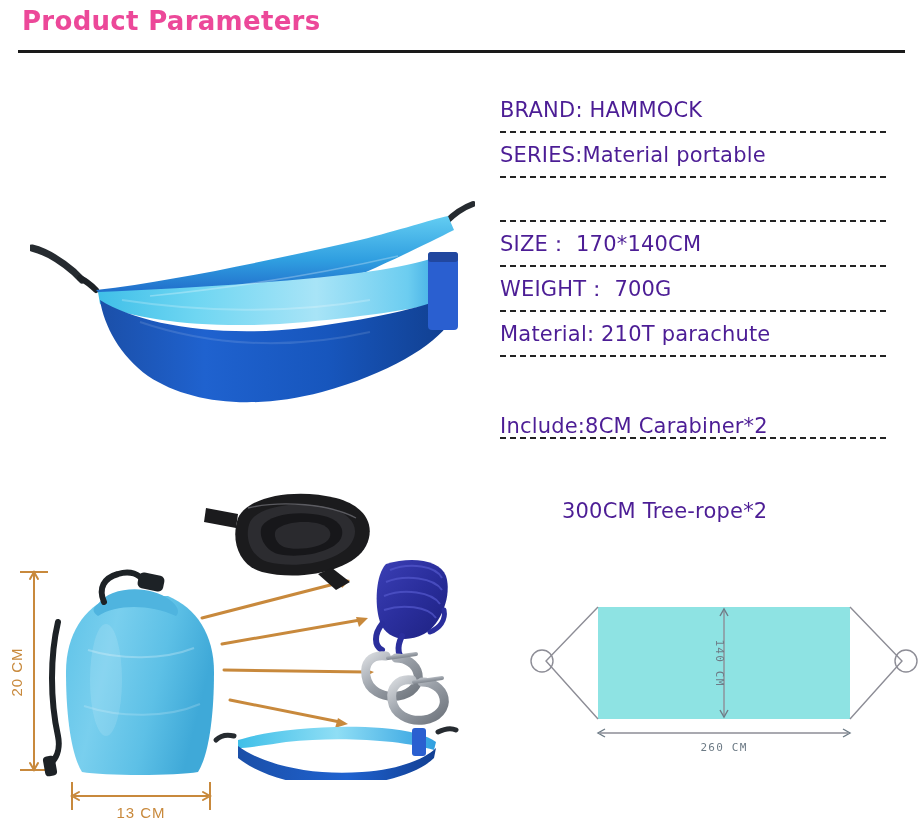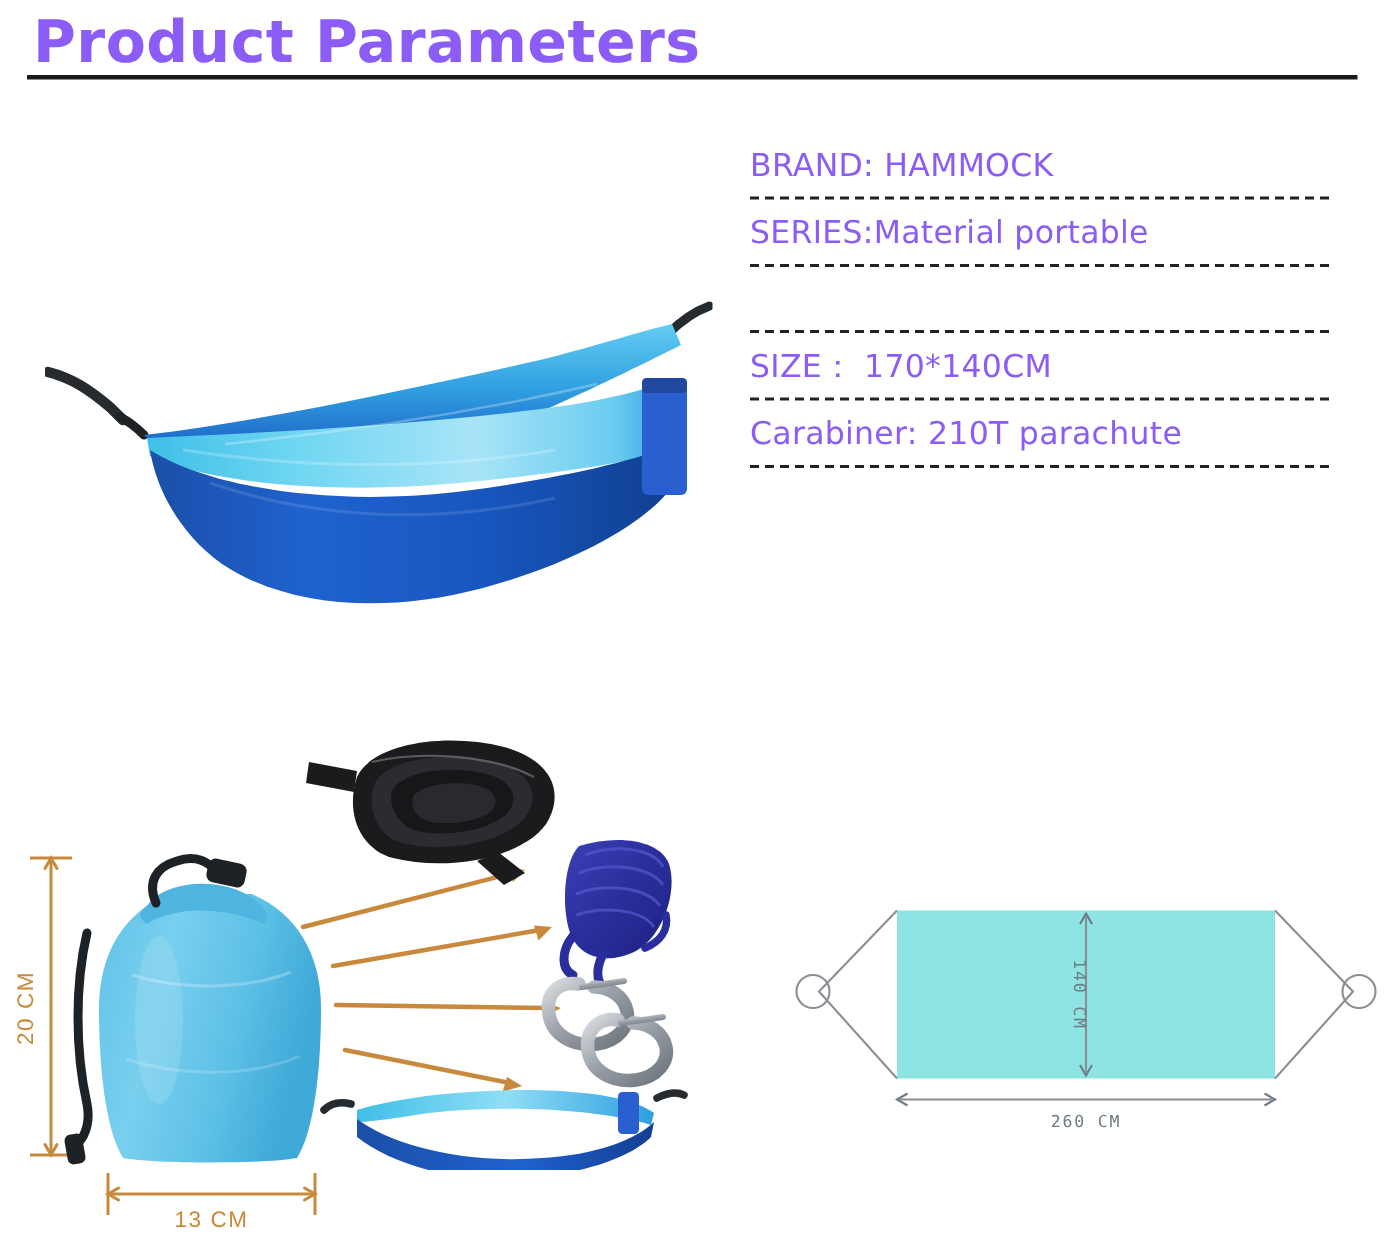--- a/index.html
+++ b/index.html
@@ -3,37 +3,37 @@
 <meta charset="utf-8">
 <style>
   html,body{margin:0;padding:0;background:#ffffff;}
   body{
     width:923px;height:836px;position:relative;overflow:hidden;
     font-family:"Liberation Sans", sans-serif;color:#111;
   }
   
   #page-title{
     position:absolute;left:22px;top:6px;
-    font-size:39px;font-weight:bold;letter-spacing:.3px;color:#8b5cf6;
+    font-size:26px;font-weight:bold;letter-spacing:.3px;color:#ec4899;
     font-family:"DejaVu Sans", sans-serif;
   }
   #title-rule{
     position:absolute;left:18px;top:50px;width:887px;height:3px;
     background:#1a1a1a;
   }
   
   #spec-table{
     position:absolute;left:500px;top:88px;width:386px;
   }
   .spec-row{
     position:relative;
     border-bottom:2px dashed #222;
     display:flex;align-items:center;
     font-family:"DejaVu Sans", sans-serif;
-    font-size:21px;letter-spacing:.2px;color:#8b5cf6;
+    font-size:21px;letter-spacing:.2px;color:#4c1d95;
     white-space:pre;
   }
   .spec-row.h1{height:43px;}
   .spec-row.blank{height:42px;border-bottom:2px dashed #222;}
   .spec-row.two{height:77px;display:block;padding-top:3px;}
   .spec-line{line-height:37px;}
   .spec-line.indent{padding-left:62px;}
   
   #hammock-main{position:absolute;left:30px;top:196px;width:445px;height:225px;}
   
@@ -113,21 +113,28 @@
   <div class="spec-row h1">
     <span>SERIES:Material portable</span>
   </div>
   <div class="spec-row blank">
     <span></span>
   </div>
   <div class="spec-row h1">
     <span>SIZE： 170*140CM</span>
   </div>
   <div class="spec-row h1">
-    <span>Carabiner: 210T parachute</span>
+    <span>WEIGHT： 700G</span>
+  </div>
+  <div class="spec-row h1">
+    <span>Material: 210T parachute</span>
+  </div>
+  <div class="spec-row two">
+    <div class="spec-line">Include:8CM Carabiner*2</div>
+    <div class="spec-line indent">300CM Tree-rope*2</div>
   </div>
 </div>
 
 <div id="sack-group">
   <svg width="250" height="276" viewBox="0 0 250 276">
     <defs>
       <linearGradient id="sackG" x1="0" y1="0" x2="1" y2="0.3">
         <stop offset="0%" stop-color="#5fc3e8"></stop>
         <stop offset="35%" stop-color="#79cfee"></stop>
         <stop offset="70%" stop-color="#5dc0e6"></stop>

